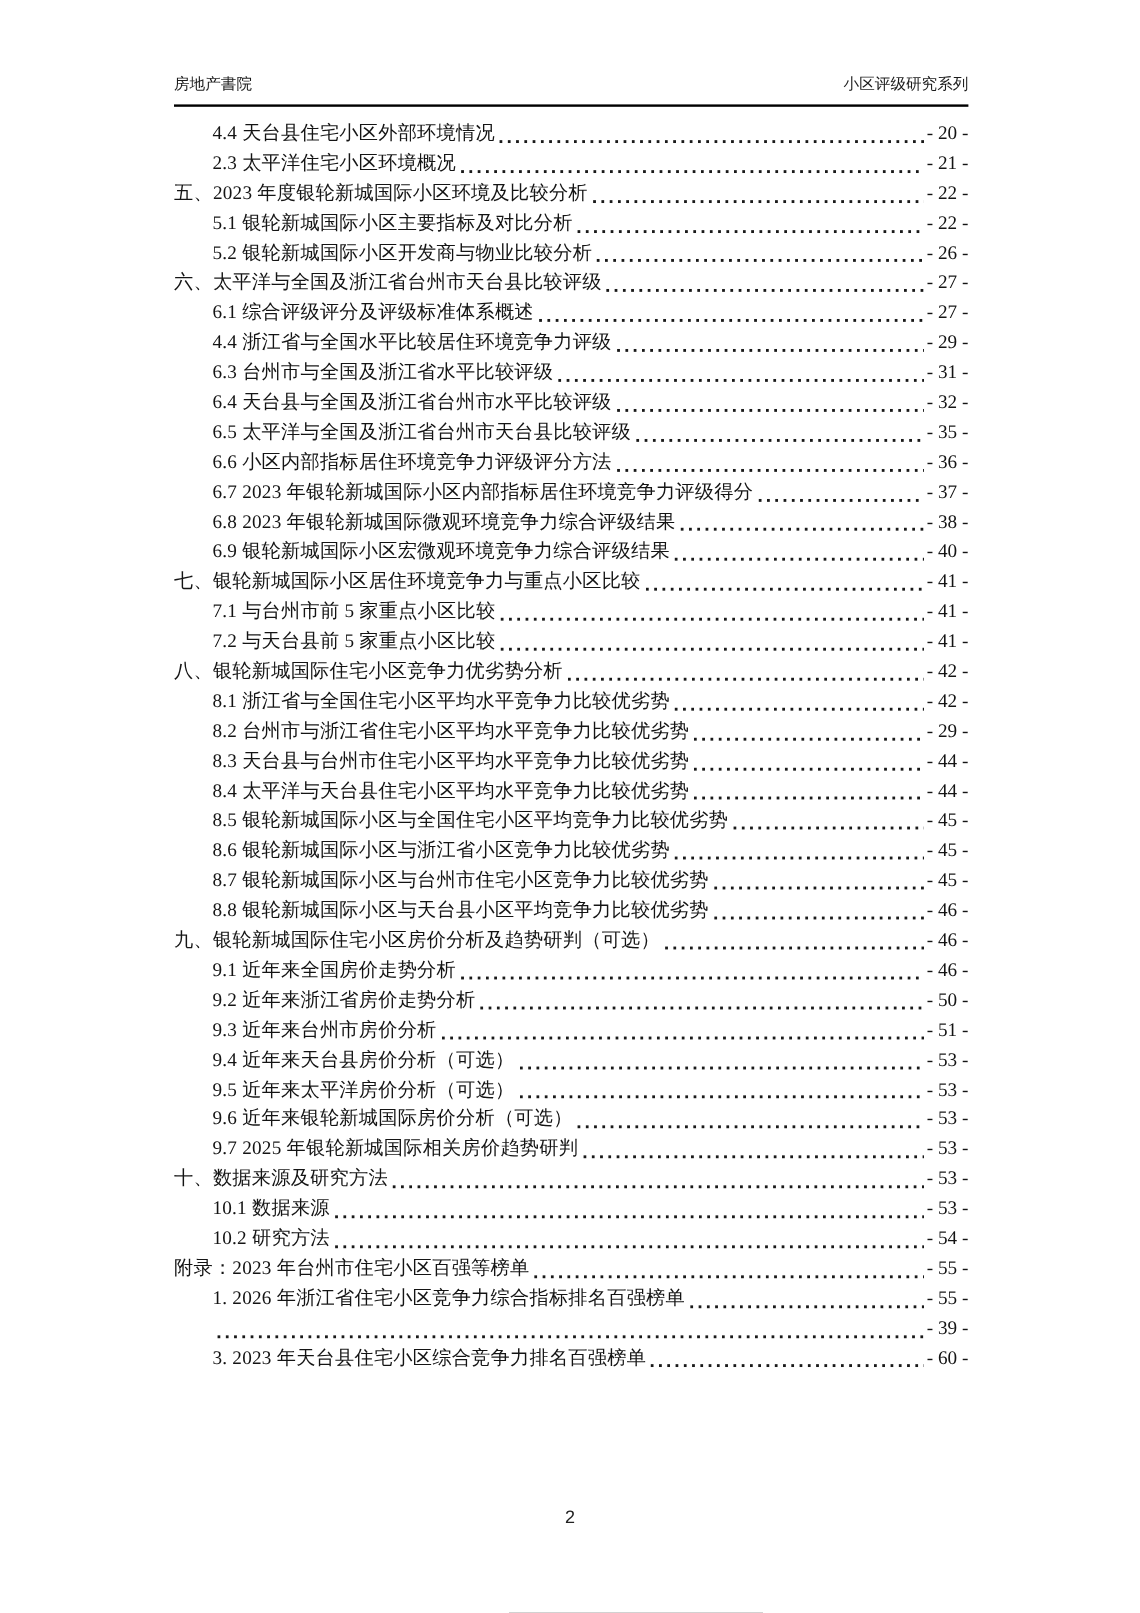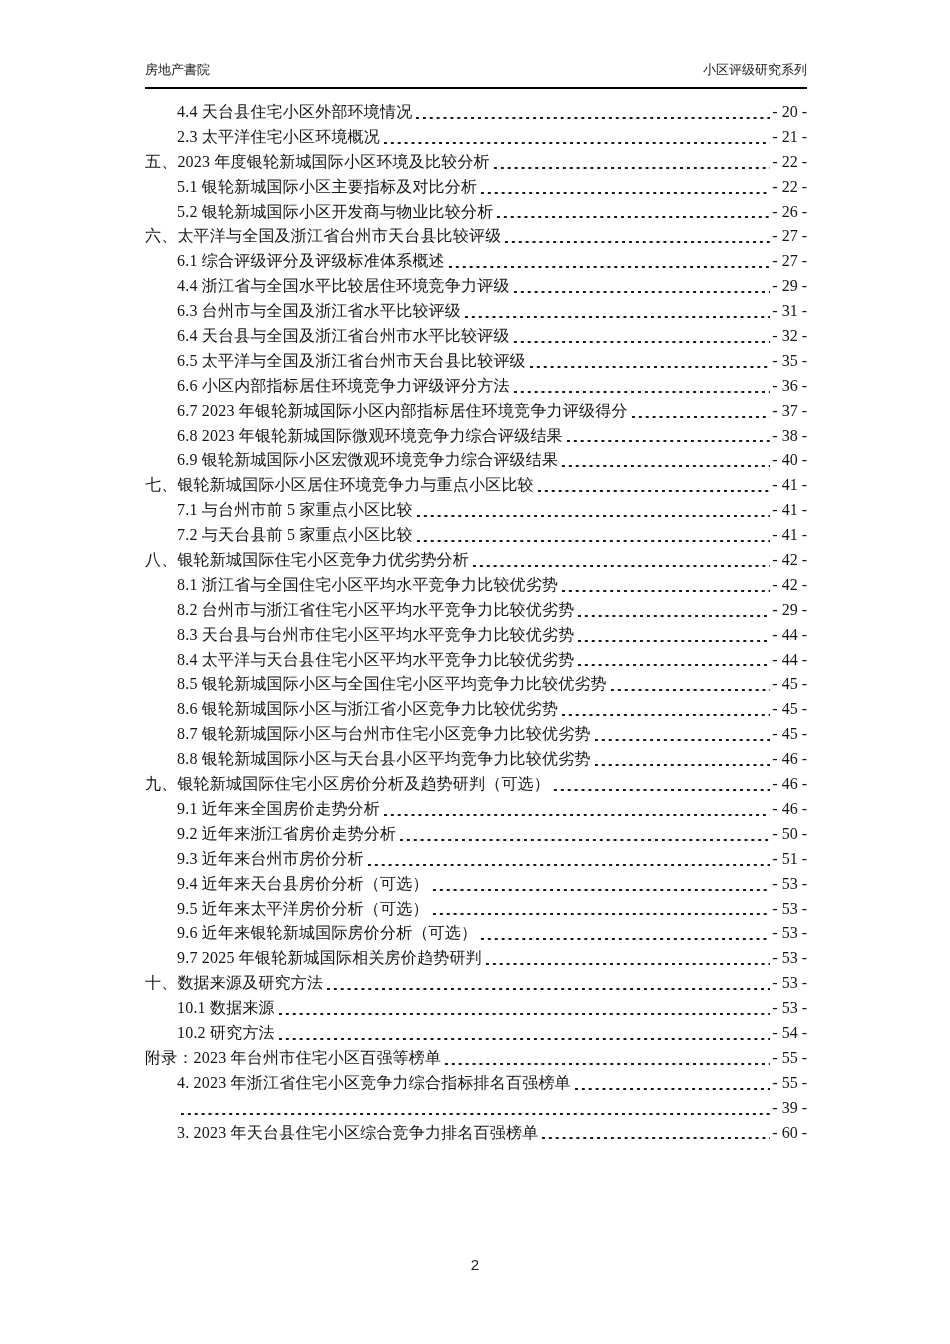--- a/index.html
+++ b/index.html
@@ -281,21 +281,21 @@
     <span class="toc-label">10.2 研究方法</span>
     <span class="leader"></span>
     <span class="toc-page">- 54 -</span>
   </div>
       <div class="toc-row lvl1">
     <span class="toc-label">附录：2023 年台州市住宅小区百强等榜单</span>
     <span class="leader"></span>
     <span class="toc-page">- 55 -</span>
   </div>
       <div class="toc-row lvl2">
-    <span class="toc-label">4. 2023 年浙江省住宅小区竞争力综合指标排名百强榜单</span>
+    <span class="toc-label">1. 2026 年浙江省住宅小区竞争力综合指标排名百强榜单</span>
     <span class="leader"></span>
     <span class="toc-page">- 55 -</span>
   </div>
       <div class="toc-row lvl2">
     <span class="leader"></span>
     <span class="toc-page">- 39 -</span>
   </div>
       <div class="toc-row lvl2">
     <span class="toc-label">3. 2023 年天台县住宅小区综合竞争力排名百强榜单</span>
     <span class="leader"></span>

